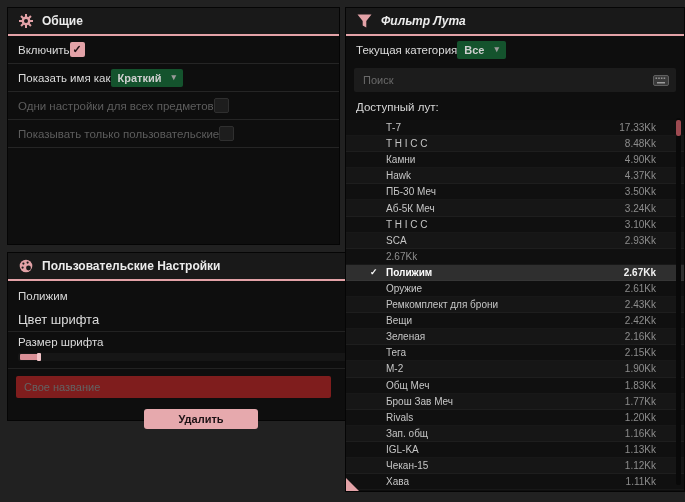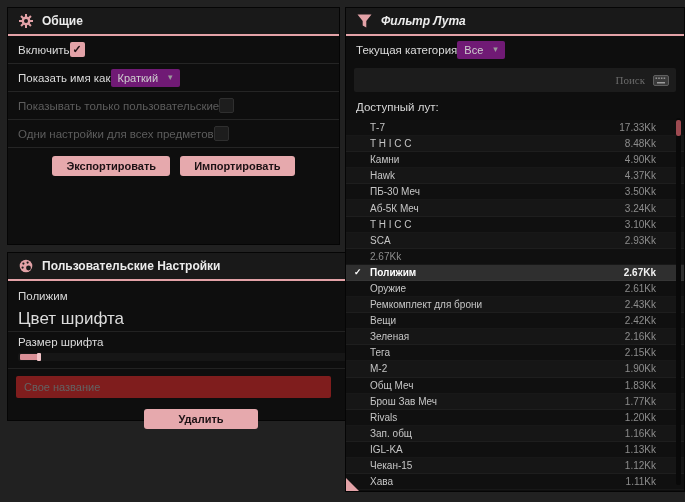--- a/index.html
+++ b/index.html
@@ -27,36 +27,36 @@
     font-size:11.5px;color:#dcdcdc;
   }
   .g-row.dim{color:#5d5d5d;}
   .checkbox{
     width:15px;height:15px;border-radius:2px;display:flex;align-items:center;justify-content:center;
     font-size:11px;font-weight:bold;
   }
   .checkbox.checked{background:#e3a2a7;color:#201114;}
   .checkbox.empty{background:#1d1d1d;border:1px solid #2f2f2f;width:13px;height:13px;}
   .combo{
-    background:#701a75;border-radius:2px;display:flex;align-items:center;gap:10px;
-    padding:3px 7px;font-size:11px;color:#cfcfcf;cursor:pointer;
+    background:#14532d;border-radius:2px;display:flex;align-items:center;gap:10px;
+    padding:3px 7px;font-size:11px;color:#cfcfcf;cursor:pointer;font-weight:bold;
   }
   .combo .chev{color:#9a9a9a;font-size:9px;line-height:1;}
 
   .btn-row{display:flex;justify-content:center;gap:10px;padding-top:8px;}
   .btn{
     background:#e6a9ad;color:#1d1215;border:none;border-radius:3px;
     font-size:11px;font-weight:bold;padding:4px 14px;cursor:pointer;
     font-family:"Liberation Sans", sans-serif;
   }
 
   .section-label{padding:9px 10px 5px;font-size:11.5px;color:#d8d8d8;}
   .c-row{
     display:flex;align-items:center;justify-content:space-between;
-    min-height:24px;padding:0 10px;font-size:17px;color:#dcdcdc;
+    min-height:24px;padding:0 10px;font-size:13px;color:#dcdcdc;
     border-bottom:1px solid #222222;
   }
   .c-block{padding:4px 10px 7px;border-bottom:1px solid #222222;}
   .c-block .lblval{display:flex;justify-content:space-between;font-size:11.5px;color:#dcdcdc;}
   .c-block .val{color:#8b8b8b;}
   .slider{position:relative;margin-top:5px;height:8px;background:#161616;border-radius:2px;}
   .slider .grab{
     position:absolute;left:2px;top:1px;height:6px;width:18px;border-radius:1px;
     background:#d98f96;
   }
@@ -71,28 +71,28 @@
   .text-input::placeholder{color:#636363;}
   .del-row{display:flex;justify-content:center;padding-top:11px;}
   .del-row .btn{padding:4px 34px;}
 
   .search-wrap{
     margin:5px 8px 0;height:24px;background:#1c1c1c;border-radius:2px;
     display:flex;align-items:center;padding:0 7px;gap:6px;
   }
   .search-wrap input{
     flex:1;background:transparent;border:none;outline:none;color:#dddddd;
-    font-size:11px;font-family:Liberation Serif, serif;text-align:right;
+    font-size:11px;font-family:Liberation Sans, sans-serif;
   }
   .search-wrap input::placeholder{color:#6a6a6a;}
 
   .loot-list{position:relative;margin-top:2px;background:#101010;}
   .loot-row{
     height:15.1px;display:flex;align-items:center;
-    padding:0 28px 0 8px;font-size:10px;color:#c6c6c6;
+    padding:0 28px 0 24px;font-size:10px;color:#c6c6c6;
     border-bottom:1px solid rgba(255,255,255,0.035);
   }
   .loot-row:nth-child(even){background:rgba(255,255,255,0.028);}
   .loot-row .check{width:16px;color:#ffffff;font-size:9px;}
   .loot-row .name{flex:1;}
   .loot-row .val{color:#8d8d8d;}
   .loot-row.selected{background:#2f2f2f;color:#ffffff;font-weight:bold;}
   .loot-row.selected .val{color:#f2f2f2;}
 
   .scrollbar{position:absolute;right:3px;top:110px;bottom:6px;width:5px;background:#090909;border-radius:2px;}
@@ -141,33 +141,29 @@
 
   <div class="g-row">
     <span>Показать имя как</span>
     <span class="combo">
       <span>Краткий</span>
       <span class="chev">▾</span>
     </span>
   </div>
 
   <div class="g-row dim">
+    <span>Одни настройки для всех предметов</span>
+    <span class="checkbox empty"></span>
+  </div>
+
+  <div class="g-row dim">
     <span>Показывать только пользовательские</span>
     <span class="checkbox empty"></span>
   </div>
 
-  <div class="g-row dim">
-    <span>Одни настройки для всех предметов</span>
-    <span class="checkbox empty"></span>
-  </div>
-
-  <div class="btn-row">
-    <button class="btn">Экспортировать</button>
-    <button class="btn">Импортировать</button>
-  </div>
 </div>
 
 <div class="window" id="win-custom">
   <div class="titlebar">
     <span class="icon">
       <svg width="14" height="14" viewBox="0 0 14 14">
         <circle cx="7" cy="7" r="6.3" fill="#e3a2a7"></circle>
         <circle cx="9.5" cy="9" r="2.4" fill="#191919"></circle>
         <circle cx="4.4" cy="4.6" r="1.1" fill="#191919"></circle>
         <circle cx="8.6" cy="3.6" r="1.1" fill="#191919"></circle>

